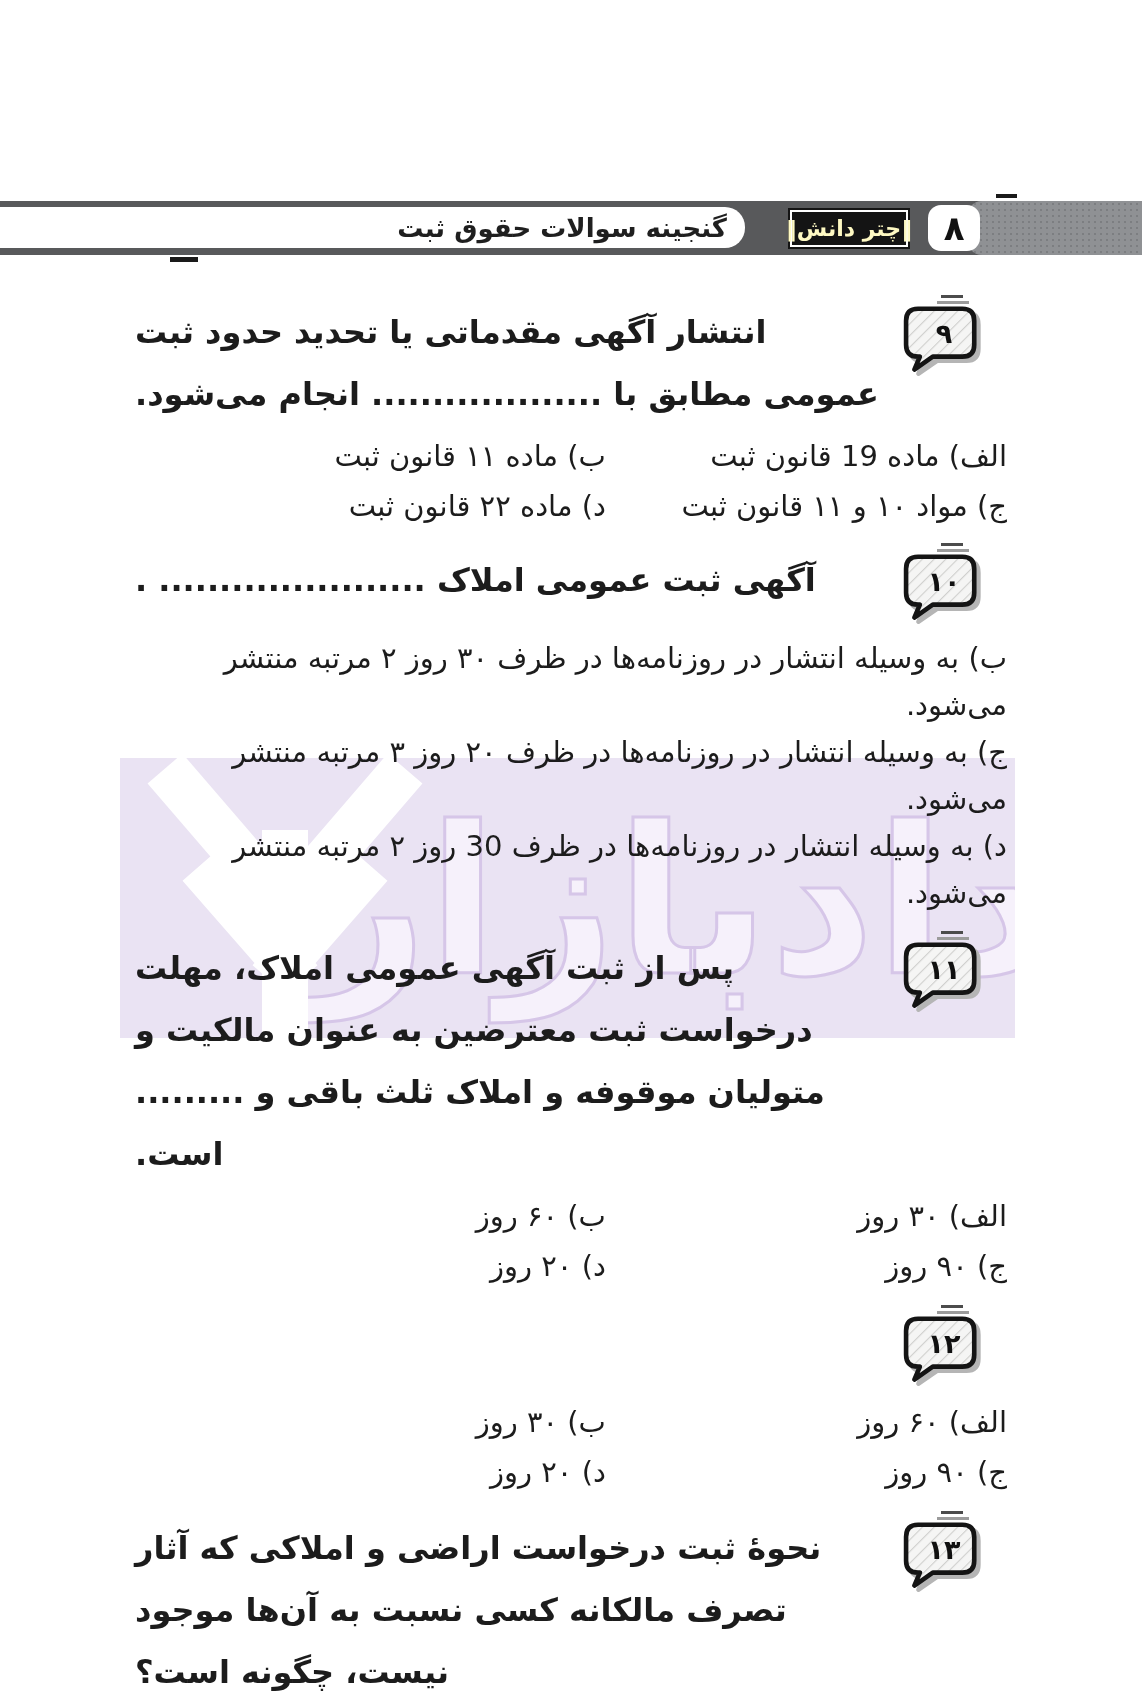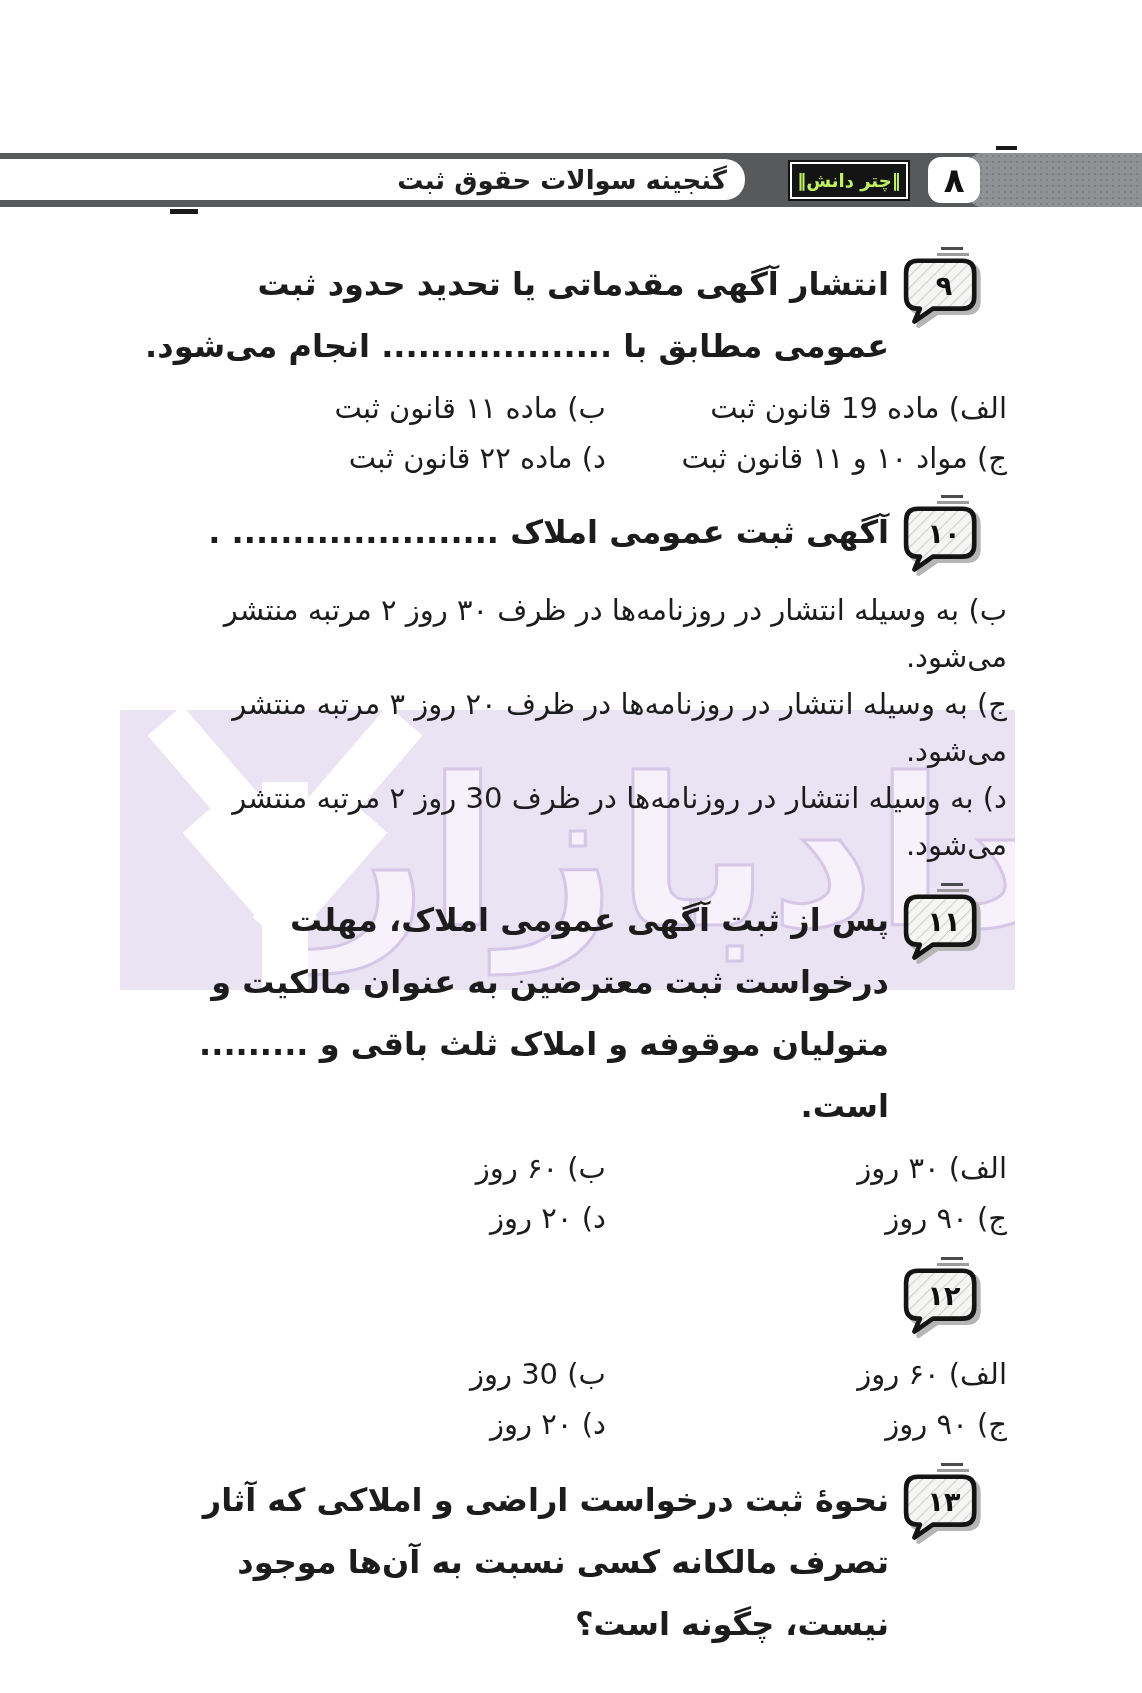--- a/index.html
+++ b/index.html
@@ -1,37 +1,37 @@
 <!DOCTYPE html>
 <html lang="fa" dir="rtl"><head>
 <meta charset="utf-8">
 <style>
   * { margin:0; padding:0; box-sizing:border-box; }
   html,body { width:1142px; height:1693px; background:#ffffff; overflow:hidden;
               font-family:"DejaVu Sans", sans-serif; color:#1c1c1c; }
-  .page { position:relative; width:1142px; height:1198px; direction:rtl; }
+  .page { position:relative; width:1142px; height:1198px; direction:rtl;margin-top:48px; }
 
   
   .header { position:absolute; top:153px; left:0; right:0; height:54px;
             background:#58595b; z-index:3; }
   .hdr-dash-top { position:absolute; top:-7px; left:996px; width:21px; height:4px; background:#1a1a1a; }
   .hdr-dash-bottom { position:absolute; top:56px; left:170px; width:28px; height:5px; background:#1a1a1a; }
   .hdr-texture { position:absolute; top:0; left:966px; right:0; height:54px;
                  background-color:#8f9194;
                  background-image:radial-gradient(#7c7e81 1px, transparent 1.4px);
                  background-size:6px 6px; border-radius:16px 0 0 16px / 18px 0 0 18px; }
   .hdr-title-capsule { position:absolute; top:6px; bottom:7px; left:0; width:745px;
                  background:#ffffff; border-radius:0 20px 20px 0;
                  display:flex; align-items:center; justify-content:flex-start;
                  padding-right:18px; direction:rtl; }
   .hdr-title-capsule span { font-size:26px; font-weight:bold; color:#1f1f1f; }
   .hdr-logo { position:absolute; top:9px; bottom:8px; left:790px; width:118px;
               background:#141414; border:2px solid #ffffff; box-shadow:0 0 0 2px #141414;
               display:flex; align-items:center; justify-content:center; }
-  .hdr-logo span { color:#bef264; font-size:18px; font-weight:bold; white-space:nowrap; }
+  .hdr-logo span { color:#fef9c3; font-size:22px; font-weight:bold; white-space:nowrap; }
   .hdr-page-capsule { position:absolute; top:4px; bottom:4px; left:928px; width:52px;
               background:#ffffff; border-radius:13px;
               display:flex; align-items:center; justify-content:center; }
   .hdr-page-capsule span { font-size:34px; font-weight:bold; color:#111; }
 
   
   .watermark { position:absolute; left:120px; top:710px; width:895px; height:280px;
                background:#EAE3F3; overflow:hidden; z-index:0; }
   .wm-svg { position:absolute; inset:0; }
 
@@ -42,21 +42,21 @@
   .q-head { display:flex; align-items:flex-start; }
   .badge { flex:0 0 78px; margin-left:14px; margin-right:26px; position:relative;
            width:78px; height:86px; }
   .badge .dash1 { position:absolute; top:0;  right:18px; width:22px; height:3px; background:#4c4c4c; }
   .badge .dash2 { position:absolute; top:6px; right:12px; width:32px; height:3px; background:#9c9c9c; }
   .badge svg { position:absolute; top:11px; right:0; width:78px; height:70px; }
   .badge .num { position:absolute; top:15px; right:0; width:74px; height:46px;
                 display:flex; align-items:center; justify-content:center;
                 font-weight:bold; font-size:27px; color:#101010; }
   .q-title { flex:1; font-weight:bold; font-size:32px; line-height:62px;
-             text-align:right; padding-top:6px; letter-spacing:0; }
+             text-align:left; padding-top:6px; letter-spacing:0; }
 
   .opts-grid { display:grid; grid-template-columns:46% 54%; margin-top:6px; }
   .opts-grid .opt { font-size:29px; line-height:50px; text-align:right; }
   .opts-list { margin-top:6px; }
   .opts-list .opt { font-size:29px; line-height:47px; text-align:right; }
 
   .mt12 { margin-top:12px; } .mt14 { margin-top:14px; }
 
   .defs-holder { position:absolute; width:0; height:0; overflow:hidden; }
 </style>
@@ -175,21 +175,21 @@
           <div class="dash1"></div>
           <div class="dash2"></div>
           <svg viewBox="0 0 84 76">
               <use href="#qbubble"></use>
             </svg>
           <div class="num">۱۲</div>
         </div>
       </div>
       <div class="opts-grid">
         <div class="opt">الف) ۶۰ روز</div>
-        <div class="opt">ب) 30 روز</div>
+        <div class="opt">ب) ۳۰ روز</div>
         <div class="opt">ج) ۹۰ روز</div>
         <div class="opt">د) ۲۰ روز</div>
       </div>
     </div>
 
     <div class="question mt14">
       <div class="q-head">
         <div class="badge">
           <div class="dash1"></div>
           <div class="dash2"></div>

